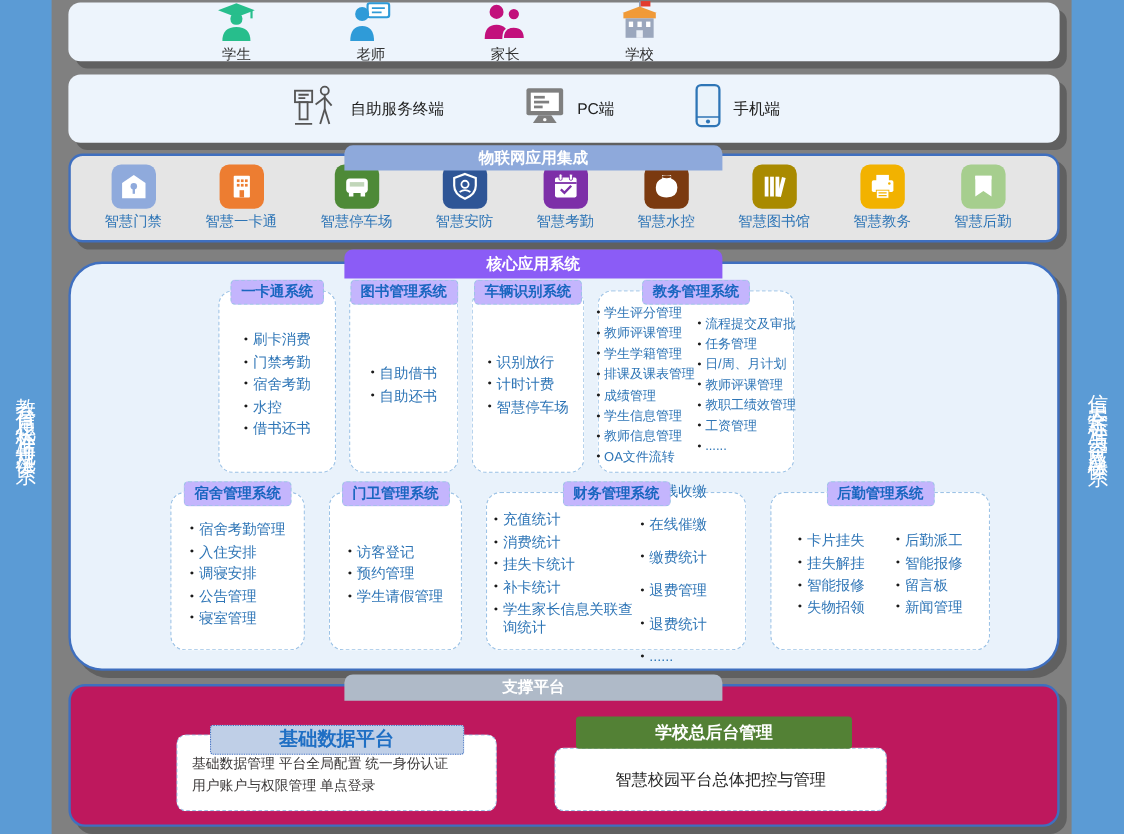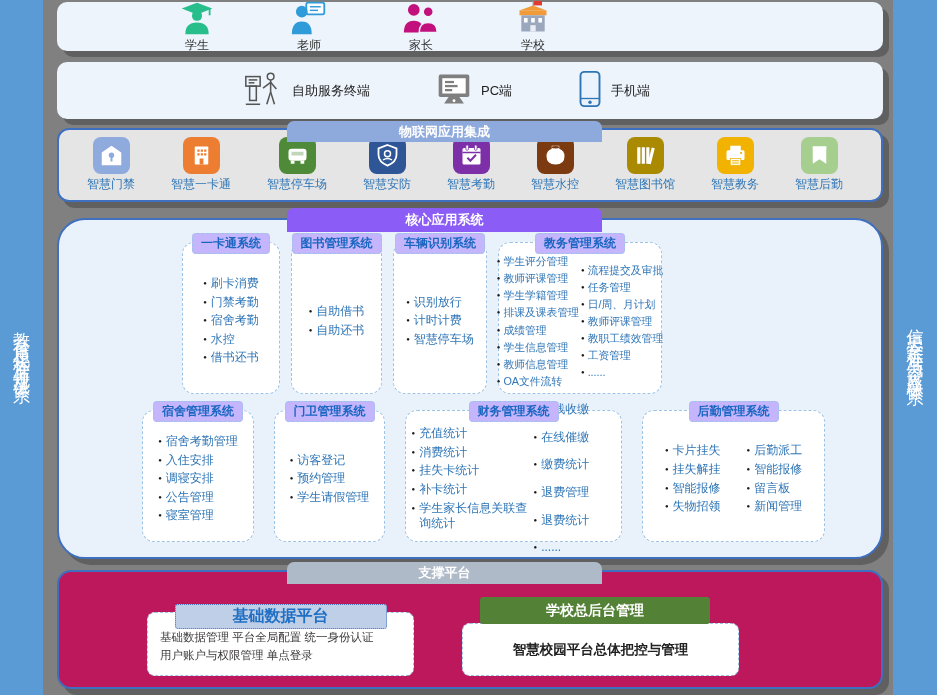--- a/index.html
+++ b/index.html
@@ -59,21 +59,21 @@
   .row2 .sys:nth-child(4) .cols{gap:26px;}
   .sys.fin .col:nth-child(1){width:118px;}
   .sys.fin .col:nth-child(2){width:82px;gap:12px;}
 
   
   .support{top:570px;height:119px;background:#be185d;border:2px solid #3F6FBF;border-radius:14px;}
   .base-platform{position:absolute;left:88px;top:40px;width:265px;height:62px;background:#fff;border:1.5px dashed #9DC3E6;border-radius:8px;}
   .bp-title{position:absolute;top:-9px;left:50%;transform:translateX(-50%);width:210px;text-align:center;background:#BFCFE7;border:1.5px dotted #4472C4;border-radius:3px;font-size:16px;font-weight:bold;color:#1F6FC4;padding:1px 0;}
   .bp-lines{padding:16px 8px 0 12px;font-size:11.5px;color:#3B3838;line-height:1.55;}
   .backend-title{position:absolute;left:421px;top:25px;width:230px;height:27px;line-height:27px;text-align:center;color:#fff;font-weight:bold;font-size:14px;border-radius:3px;z-index:2;}
-  .backend-box{position:absolute;left:403px;top:51px;width:275px;height:51px;background:#fff;border:1.5px dashed #9DC3E6;border-radius:8px;display:flex;align-items:center;justify-content:center;font-size:13.5px;font-weight:bold;color:#222;}
+  .backend-box{position:absolute;left:403px;top:51px;width:275px;height:51px;background:#fff;border:1.5px dashed #9DC3E6;border-radius:8px;display:flex;align-items:center;justify-content:center;font-size:13.5px;font-weight:normal;color:#222;}
 </style>
 </head>
 <body>
 
 <div class="stage">
 
   <div class="sidebar left">
     <span>教育信息化标准与规范体系</span>
   </div>
   <div class="sidebar right">

